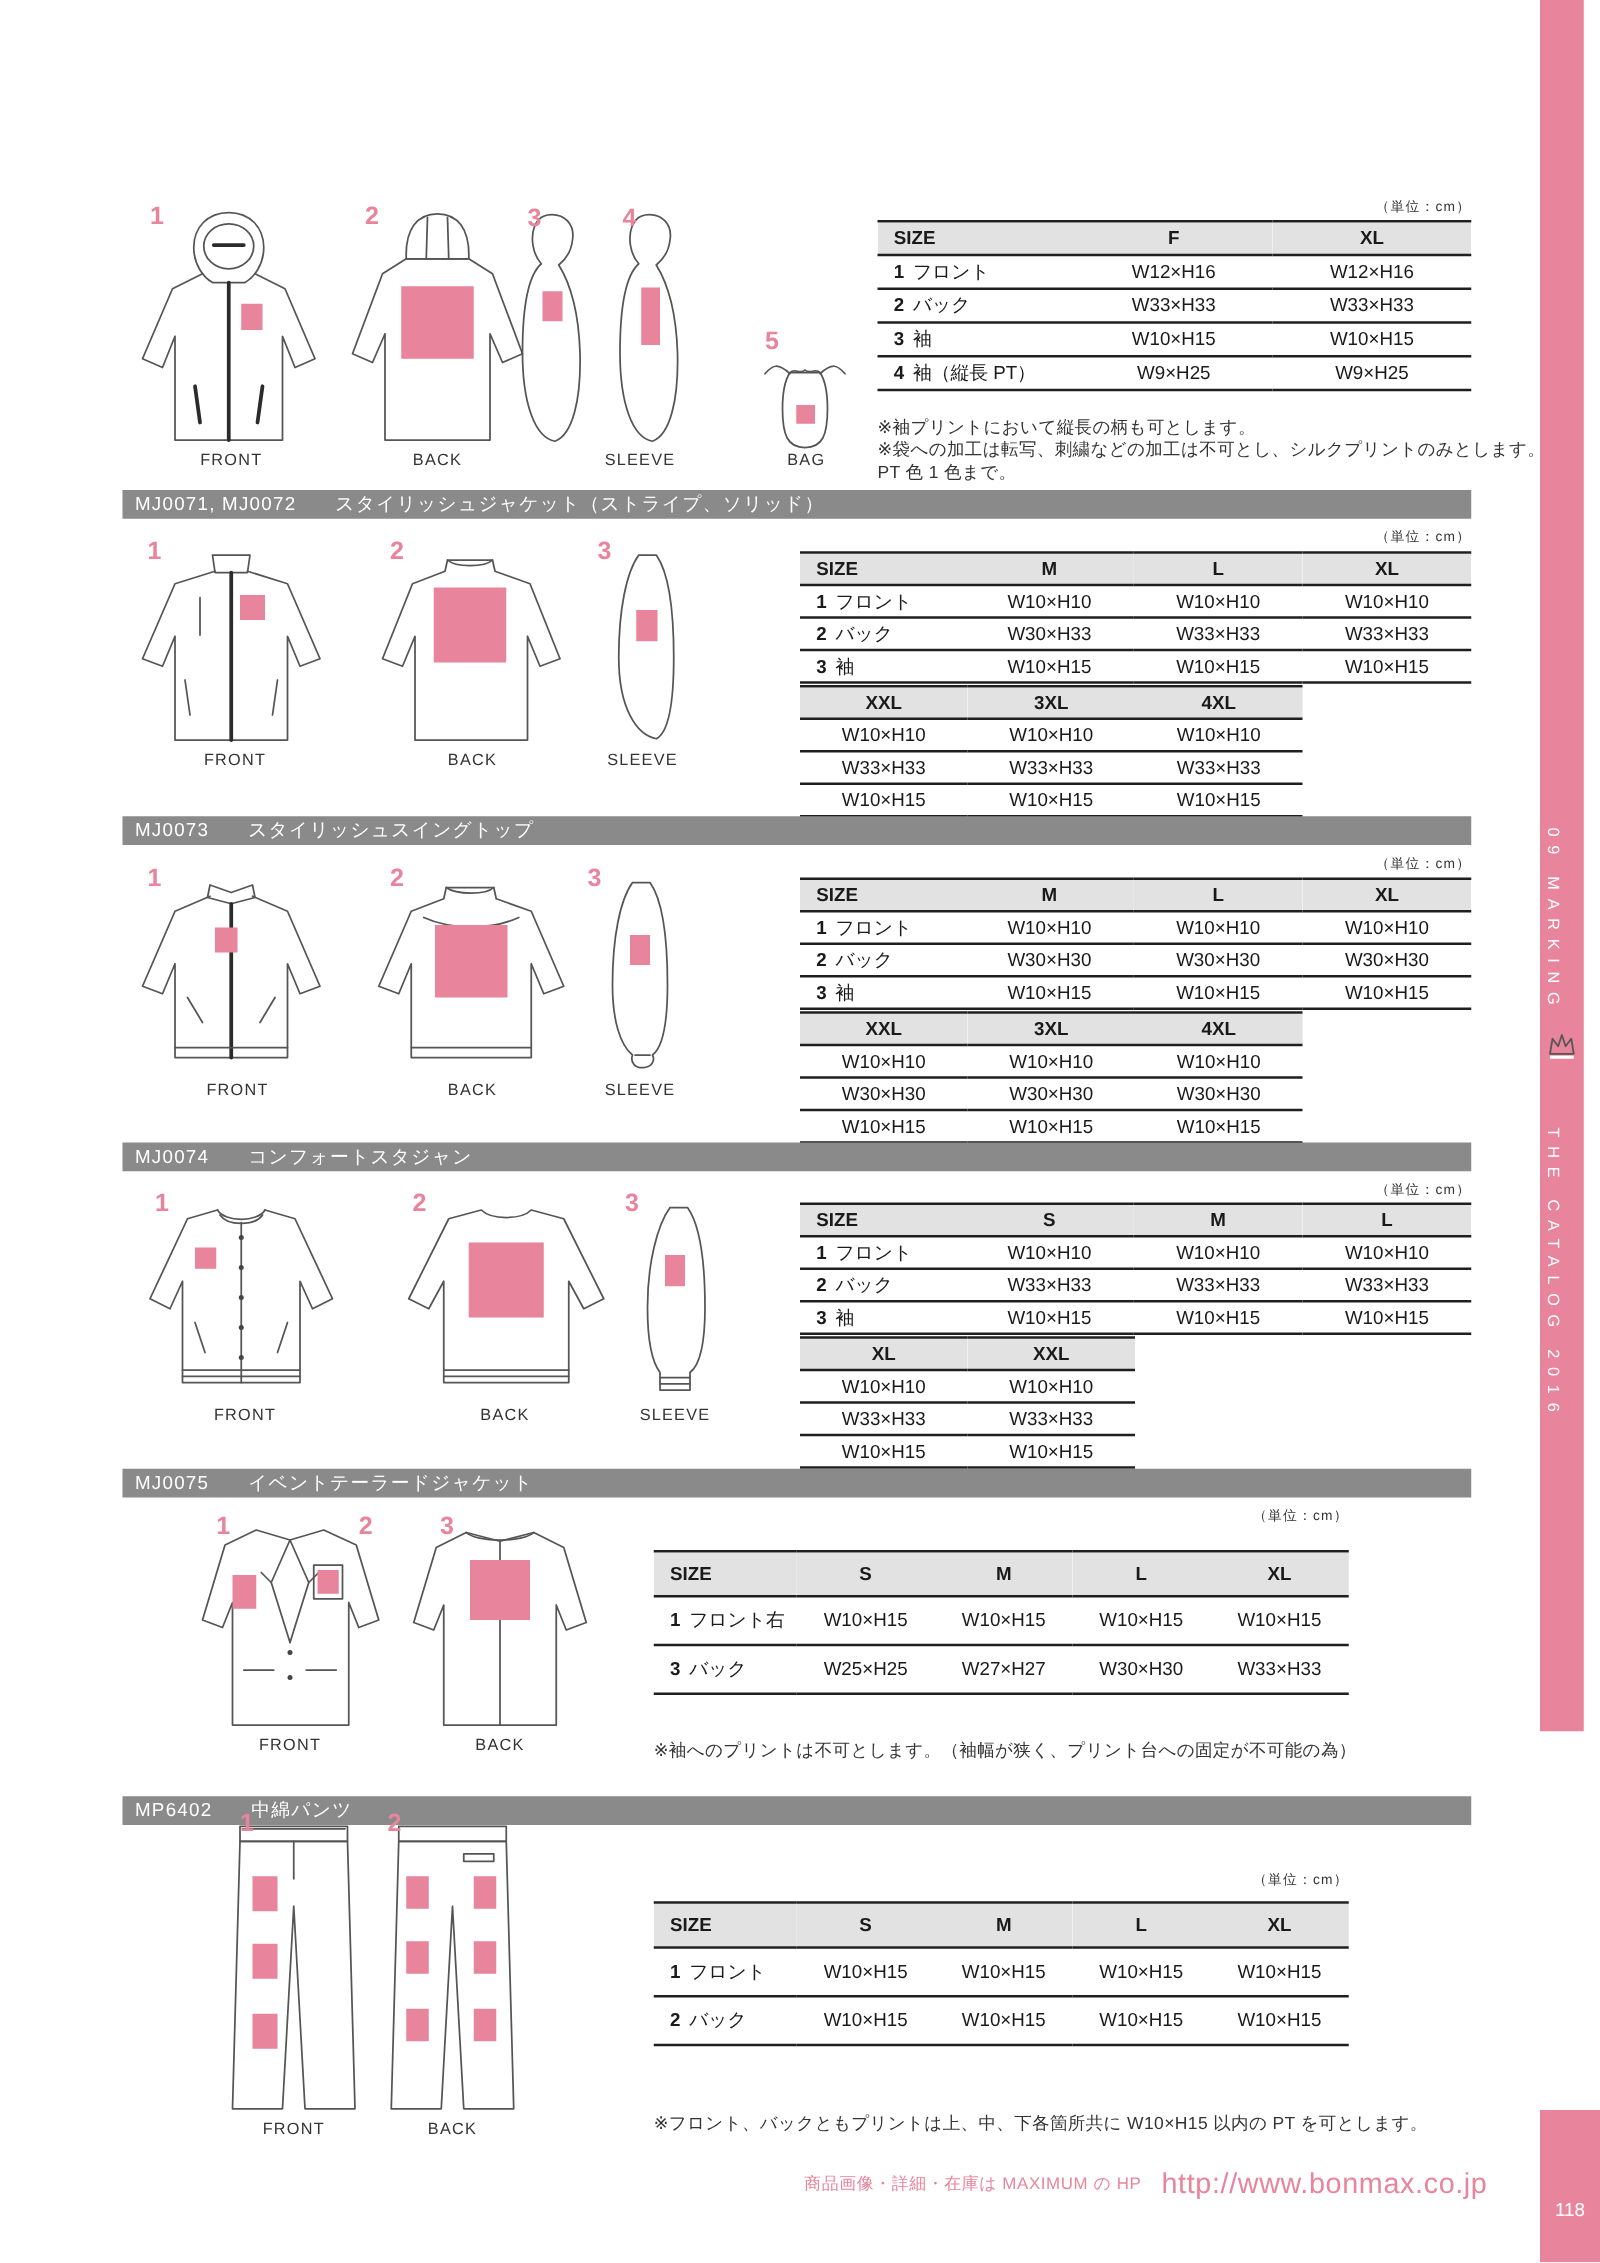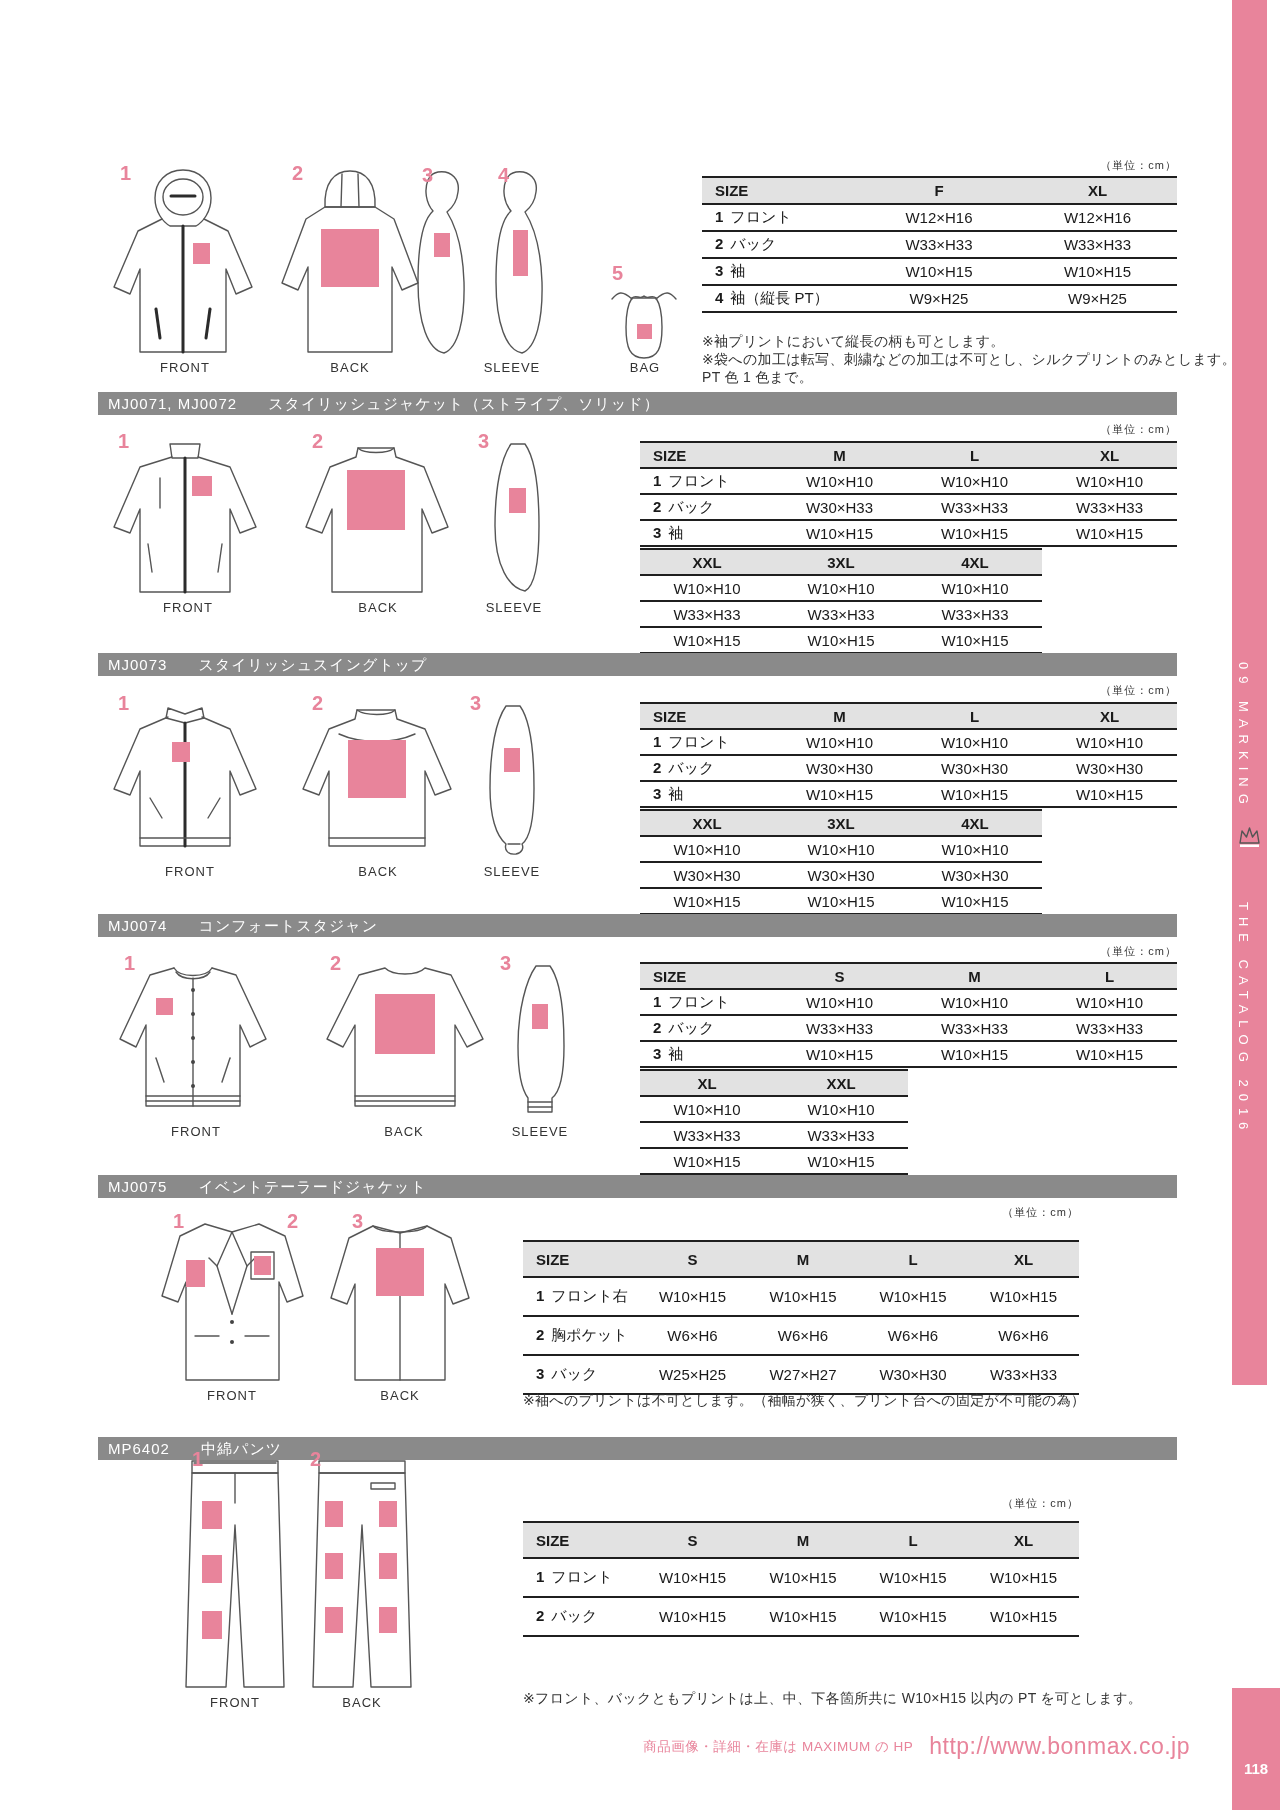--- a/index.html
+++ b/index.html
@@ -23,21 +23,21 @@
   svg{position:absolute;overflow:visible;}
   svg path,svg line,svg ellipse,svg circle,svg rect.ol{fill:none;stroke:#555;stroke-width:1.4;
        stroke-linejoin:round;stroke-linecap:round;}
   svg rect.pk{fill:#E8849B;stroke:none;}
   svg .thick{stroke:#2b2b2b;stroke-width:3;}
   svg .dot{fill:#444;stroke:none;}
   .vtext{position:absolute;writing-mode:vertical-rl;text-orientation:mixed;color:#fff;
        font-size:13px;letter-spacing:7px;left:1243px;transform:translateX(-50%);white-space:nowrap;}
   .sidebar{position:absolute;left:1232px;top:0;width:35px;height:1385px;background:#E8849B;}
   .pagenum-block{position:absolute;left:1232px;top:1688px;width:48px;height:122px;background:#E8849B;}
-  .pagenum{position:absolute;left:1232px;top:1760px;width:48px;text-align:center;color:#fff;font-size:15px;font-weight:bold;}
+  .pagenum{position:absolute;left:1232px;top:1760px;width:48px;text-align:center;color:#fff;font-size:15px;}
   .footer-row{position:absolute;left:400px;top:1733px;width:790px;display:flex;justify-content:flex-end;
        align-items:center;gap:16px;color:#E8849B;}
   .footer-lead{font-size:13.5px;letter-spacing:0.5px;}
   .footer-url{font-size:23px;letter-spacing:0.5px;}
 </style>
 </head>
 <body>
 
 <div id="page">
 
@@ -465,27 +465,20 @@
           <td>XL</td>
         </tr>
     <tr>
           <td class="lbl"><b>1</b><span>フロント右</span></td>
         <td>W10×H15</td>
           <td>W10×H15</td>
         <td>W10×H15</td>
           <td>W10×H15</td>
         </tr>
     <tr>
-          <td class="lbl"><b>2</b><span>胸ポケット</span></td>
-        <td>W6×H6</td>
-          <td>W6×H6</td>
-        <td>W6×H6</td>
-          <td>W6×H6</td>
-        </tr>
-    <tr>
           <td class="lbl"><b>3</b><span>バック</span></td>
         <td>W25×H25</td>
           <td>W27×H27</td>
         <td>W30×H30</td>
           <td>W33×H33</td>
         </tr>
   </tbody>
     </table>
   <div class="note" style="left:523px;top:1391px;">※袖へのプリントは不可とします。（袖幅が狭く、プリント台への固定が不可能の為）</div>
 

